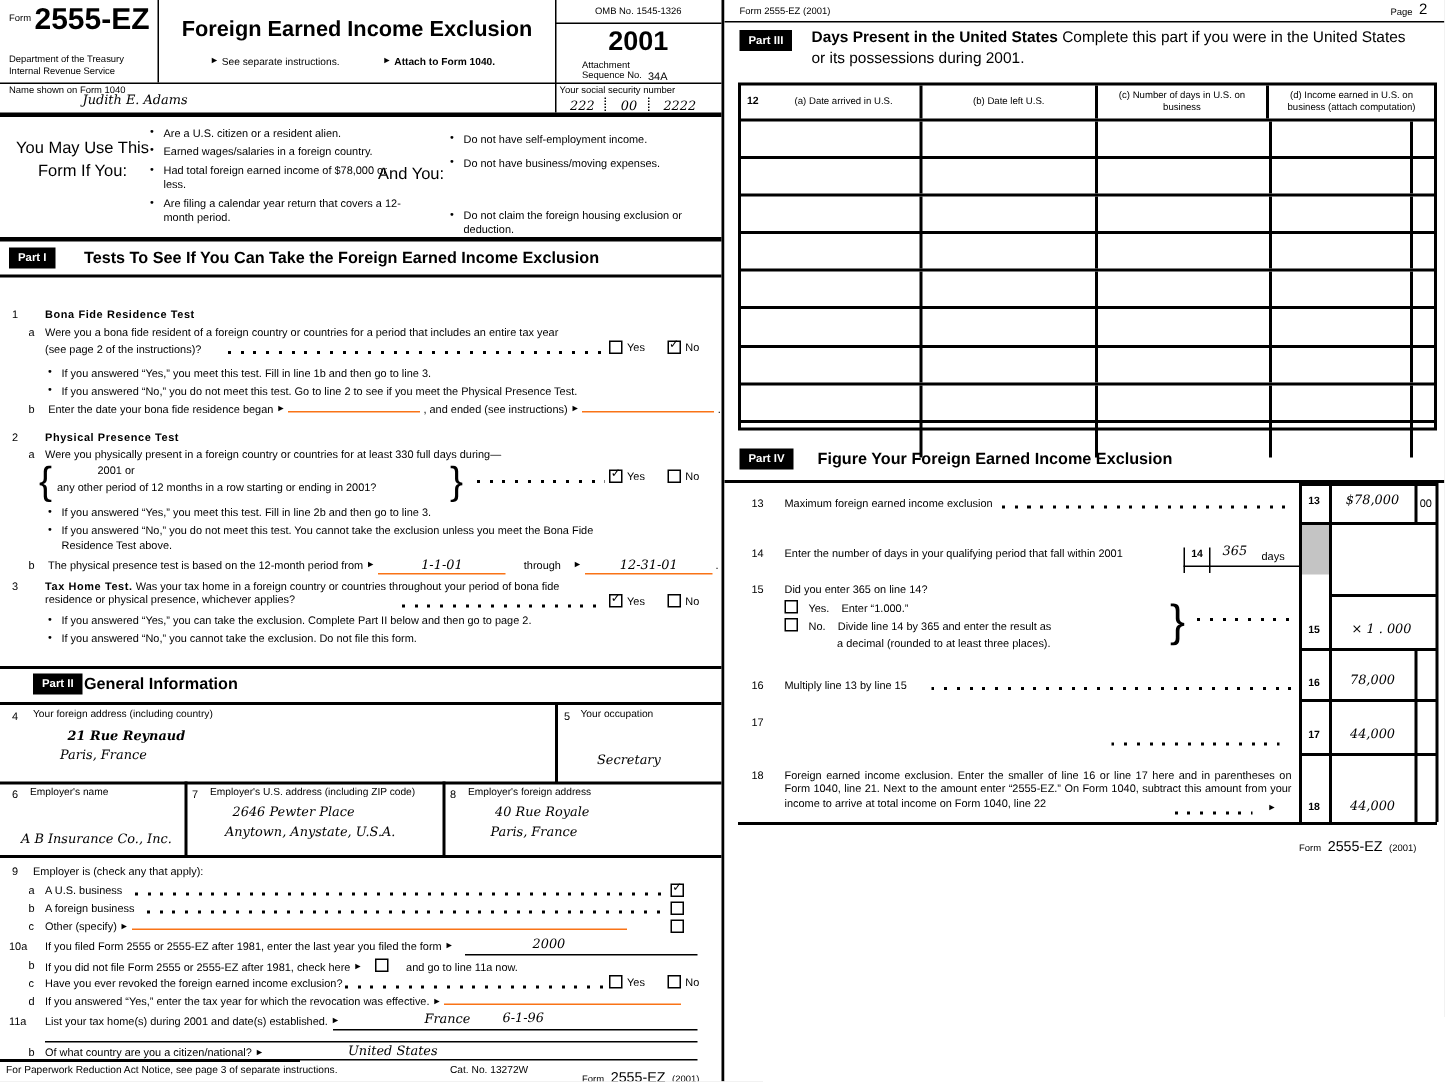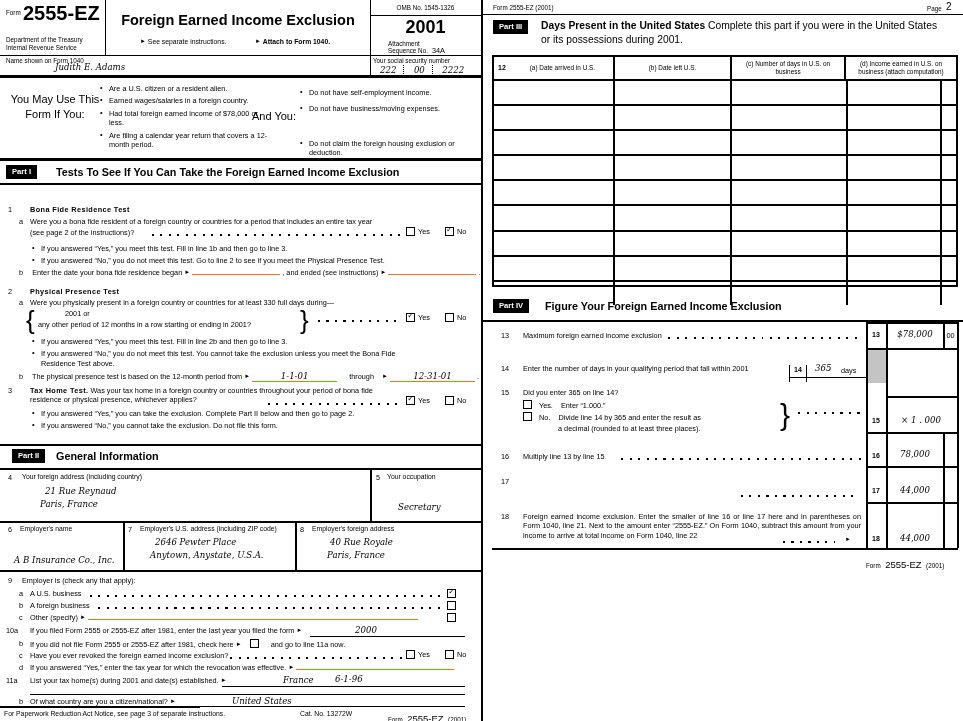--- a/index.html
+++ b/index.html
@@ -179,33 +179,33 @@
       <span class="gap"></span>
       <span class="cb"></span>
       <span>No</span>
     </div>
     <ul class="blts abs t7" style="left:32px;top:409px;width:420px;">
       <li>If you answered “Yes,” you can take the exclusion. Complete Part II below and then go to page 2.</li>
       <li>If you answered “No,” you cannot take the exclusion. Do not file this form.</li>
     </ul>
 
     <div class="hline" style="left:0;top:444px;width:481px;height:2px;"></div>
-    <span class="abs badge" style="left:12px;top:449px;text-align:center;">Part II</span>
+    <span class="abs badge" style="left:22px;top:449px;text-align:center;">Part II</span>
     <span class="abs ptitle" style="left:56px;top:450px;">General Information</span>
 
     <div class="hline" style="left:0;top:468px;width:481px;height:2px;"></div>
     <div class="vline" style="left:370px;top:468px;height:54px;width:1.5px;"></div>
     <div class="hline" style="left:0;top:521px;width:481px;height:1.5px;"></div>
     <div class="vline" style="left:123px;top:521px;height:50px;width:1.5px;"></div>
     <div class="vline" style="left:295px;top:521px;height:50px;width:1.5px;"></div>
     <div class="hline" style="left:0;top:570px;width:481px;height:2px;"></div>
 
     <span class="abs t7 b" style="left:8px;top:473px;font-weight:normal;">4</span>
     <span class="abs t65" style="left:22px;top:473px;">Your foreign address (including country)</span>
-    <span class="abs hw" style="left:45px;top:487px;">21 Rue Reynaud</span>
+    <span class="abs hw" style="left:45px;top:487px;font-weight:bold;">21 Rue Reynaud</span>
     <span class="abs hw" style="left:40px;top:500px;">Paris, France</span>
     <span class="abs t7" style="left:376px;top:473px;">5</span>
     <span class="abs t65" style="left:387px;top:473px;">Your occupation</span>
     <span class="abs hw" style="left:398px;top:503px;">Secretary</span>
 
     <span class="abs t7" style="left:8px;top:525px;">6</span>
     <span class="abs t65" style="left:20px;top:525px;">Employer's name</span>
     <span class="abs hw" style="left:14px;top:556px;">A B Insurance Co., Inc.</span>
     <span class="abs t7" style="left:128px;top:525px;">7</span>
     <span class="abs t65" style="left:140px;top:525px;">Employer's U.S. address (including ZIP code)</span>

